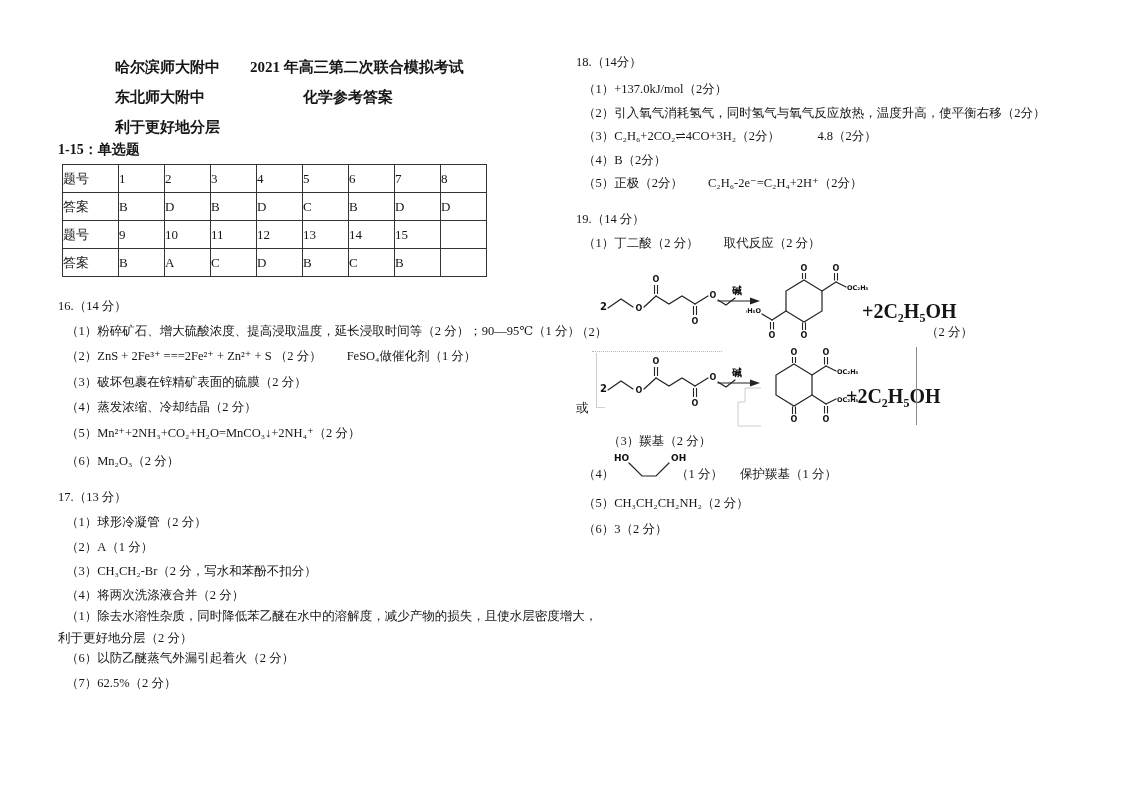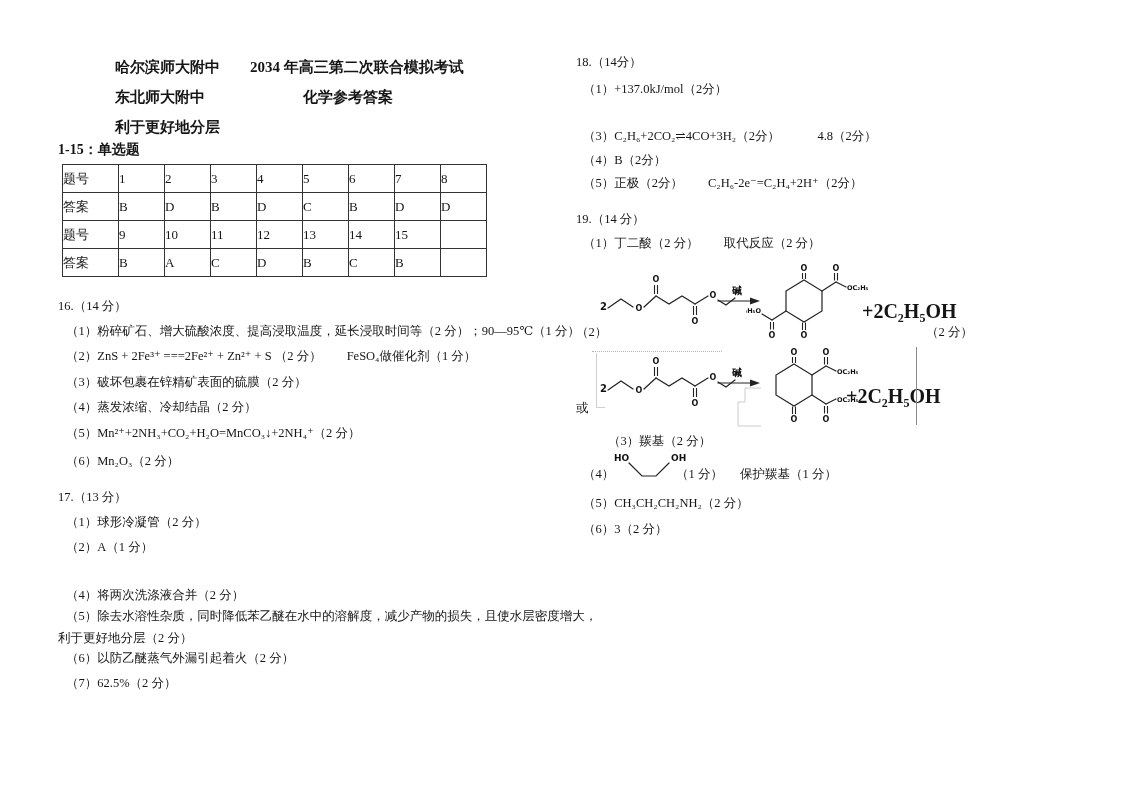--- a/index.html
+++ b/index.html
@@ -24,21 +24,21 @@
   .artifact-dotted{position:absolute;border-top:1px dotted #b5b5b5;}
   .artifact-l{position:absolute;border-left:1px solid #cfcfcf;border-bottom:1px solid #cfcfcf;}
   .cursor-line{position:absolute;width:0;border-left:1px solid #8a8a8a;}
 </style>
 </head>
 <body>
 
 <div id="page">
 
   <div class="hd" style="left:115px;top:58px">哈尔滨师大附中</div>
-  <div class="hd" style="left:250px;top:58px">2034 年高三第二次联合模拟考试</div>
+  <div class="hd" style="left:250px;top:58px">2021 年高三第二次联合模拟考试</div>
   <div class="hd" style="left:115px;top:88px">东北师大附中</div>
   <div class="hd" style="left:303px;top:88px">化学参考答案</div>
   <div class="hd" style="left:115px;top:118px">利于更好地分层</div>
   <div class="hd" style="left:58px;top:141px;font-size:14px">1-15：单选题</div>
 
   <table class="ans">
     <colgroup>
       <col style="width:56px">
         <col style="width:46px">
         <col style="width:46px">
@@ -101,28 +101,30 @@
   <div class="ln" style="left:66px;top:324px">（1）粉碎矿石、增大硫酸浓度、提高浸取温度，延长浸取时间等（2 分）；90—95℃（1 分）</div>
   <div class="ln" style="left:66px;top:349px">（2）ZnS + 2Fe³⁺ ===2Fe²⁺ + Zn²⁺ + S （2 分）　　FeSO₄做催化剂（1 分）</div>
   <div class="ln" style="left:66px;top:375px">（3）破坏包裹在锌精矿表面的硫膜（2 分）</div>
   <div class="ln" style="left:66px;top:400px">（4）蒸发浓缩、冷却结晶（2 分）</div>
   <div class="ln" style="left:66px;top:426px">（5）Mn²⁺+2NH₃+CO₂+H₂O=MnCO₃↓+2NH₄⁺（2 分）</div>
   <div class="ln" style="left:66px;top:454px">（6）Mn₂O₃（2 分）</div>
 
   <div class="ln" style="left:58px;top:490px">17.（13 分）</div>
   <div class="ln" style="left:66px;top:515px">（1）球形冷凝管（2 分）</div>
   <div class="ln" style="left:66px;top:540px">（2）A（1 分）</div>
+  <div class="ln" style="left:66px;top:564px">（3）CH₃CH₂-Br（2 分，写水和苯酚不扣分）</div>
   <div class="ln" style="left:66px;top:588px">（4）将两次洗涤液合并（2 分）</div>
-  <div class="ln" style="left:66px;top:609px">（5）除去水溶性杂质，同时降低苯乙醚在水中的溶解度，减少产物的损失，且使水层密度增大，</div>
+  <div class="ln" style="left:66px;top:609px">（1）除去水溶性杂质，同时降低苯乙醚在水中的溶解度，减少产物的损失，且使水层密度增大，</div>
   <div class="ln" style="left:58px;top:631px">利于更好地分层（2 分）</div>
   <div class="ln" style="left:66px;top:651px">（6）以防乙醚蒸气外漏引起着火（2 分）</div>
   <div class="ln" style="left:66px;top:676px">（7）62.5%（2 分）</div>
 
   <div class="ln" style="left:576px;top:55px">18.（14分）</div>
   <div class="ln" style="left:583px;top:82px">（1）+137.0kJ/mol（2分）</div>
+  <div class="ln" style="left:583px;top:106px">（2）引入氧气消耗氢气，同时氢气与氧气反应放热，温度升高，使平衡右移（2分）</div>
   <div class="ln" style="left:583px;top:129px">（3）C₂H₆+2CO₂⇌4CO+3H₂（2分）　　　4.8（2分）</div>
   <div class="ln" style="left:583px;top:153px">（4）B（2分）</div>
   <div class="ln" style="left:583px;top:176px">（5）正极（2分）　　C₂H₆-2e⁻=C₂H₄+2H⁺（2分）</div>
 
   <div class="ln" style="left:576px;top:212px">19.（14 分）</div>
   <div class="ln" style="left:583px;top:236px">（1）丁二酸（2 分）　　取代反应（2 分）</div>
 
   <div class="struct" style="left:598px;top:270px">
     <svg width="140" height="60" viewBox="0 0 140 60">
       <text class="coef" x="2" y="40">2</text>

